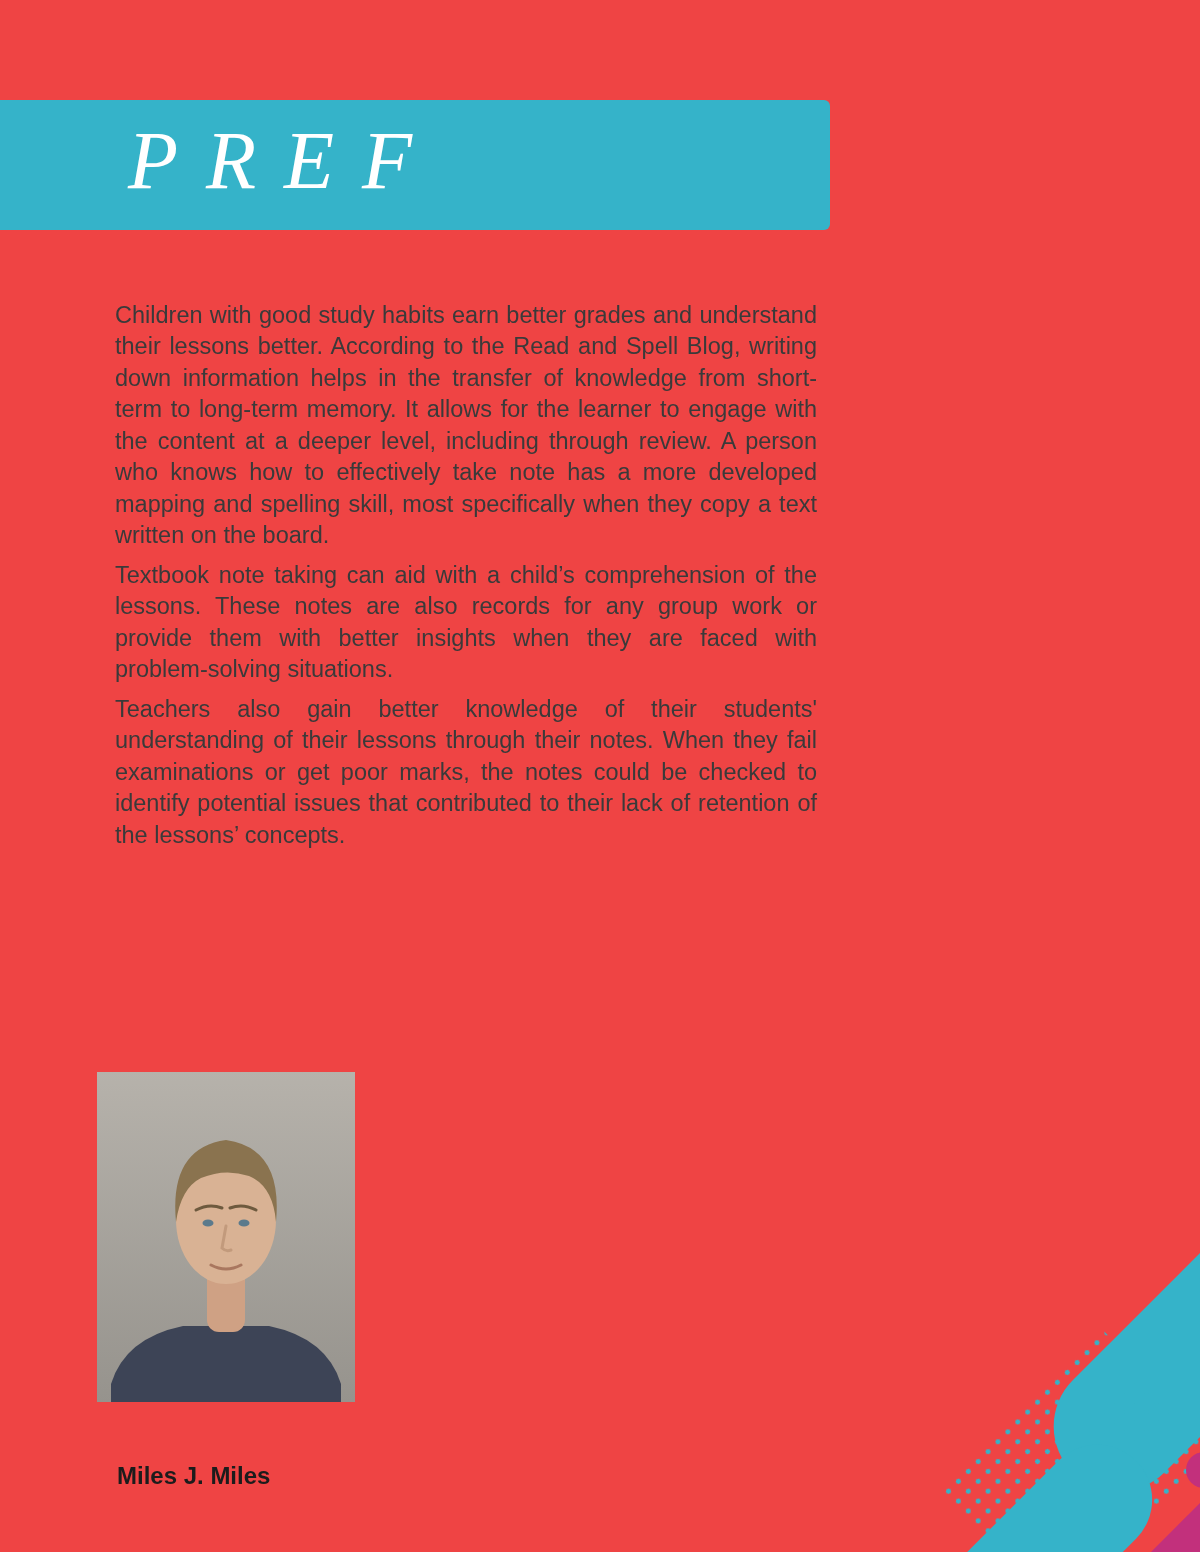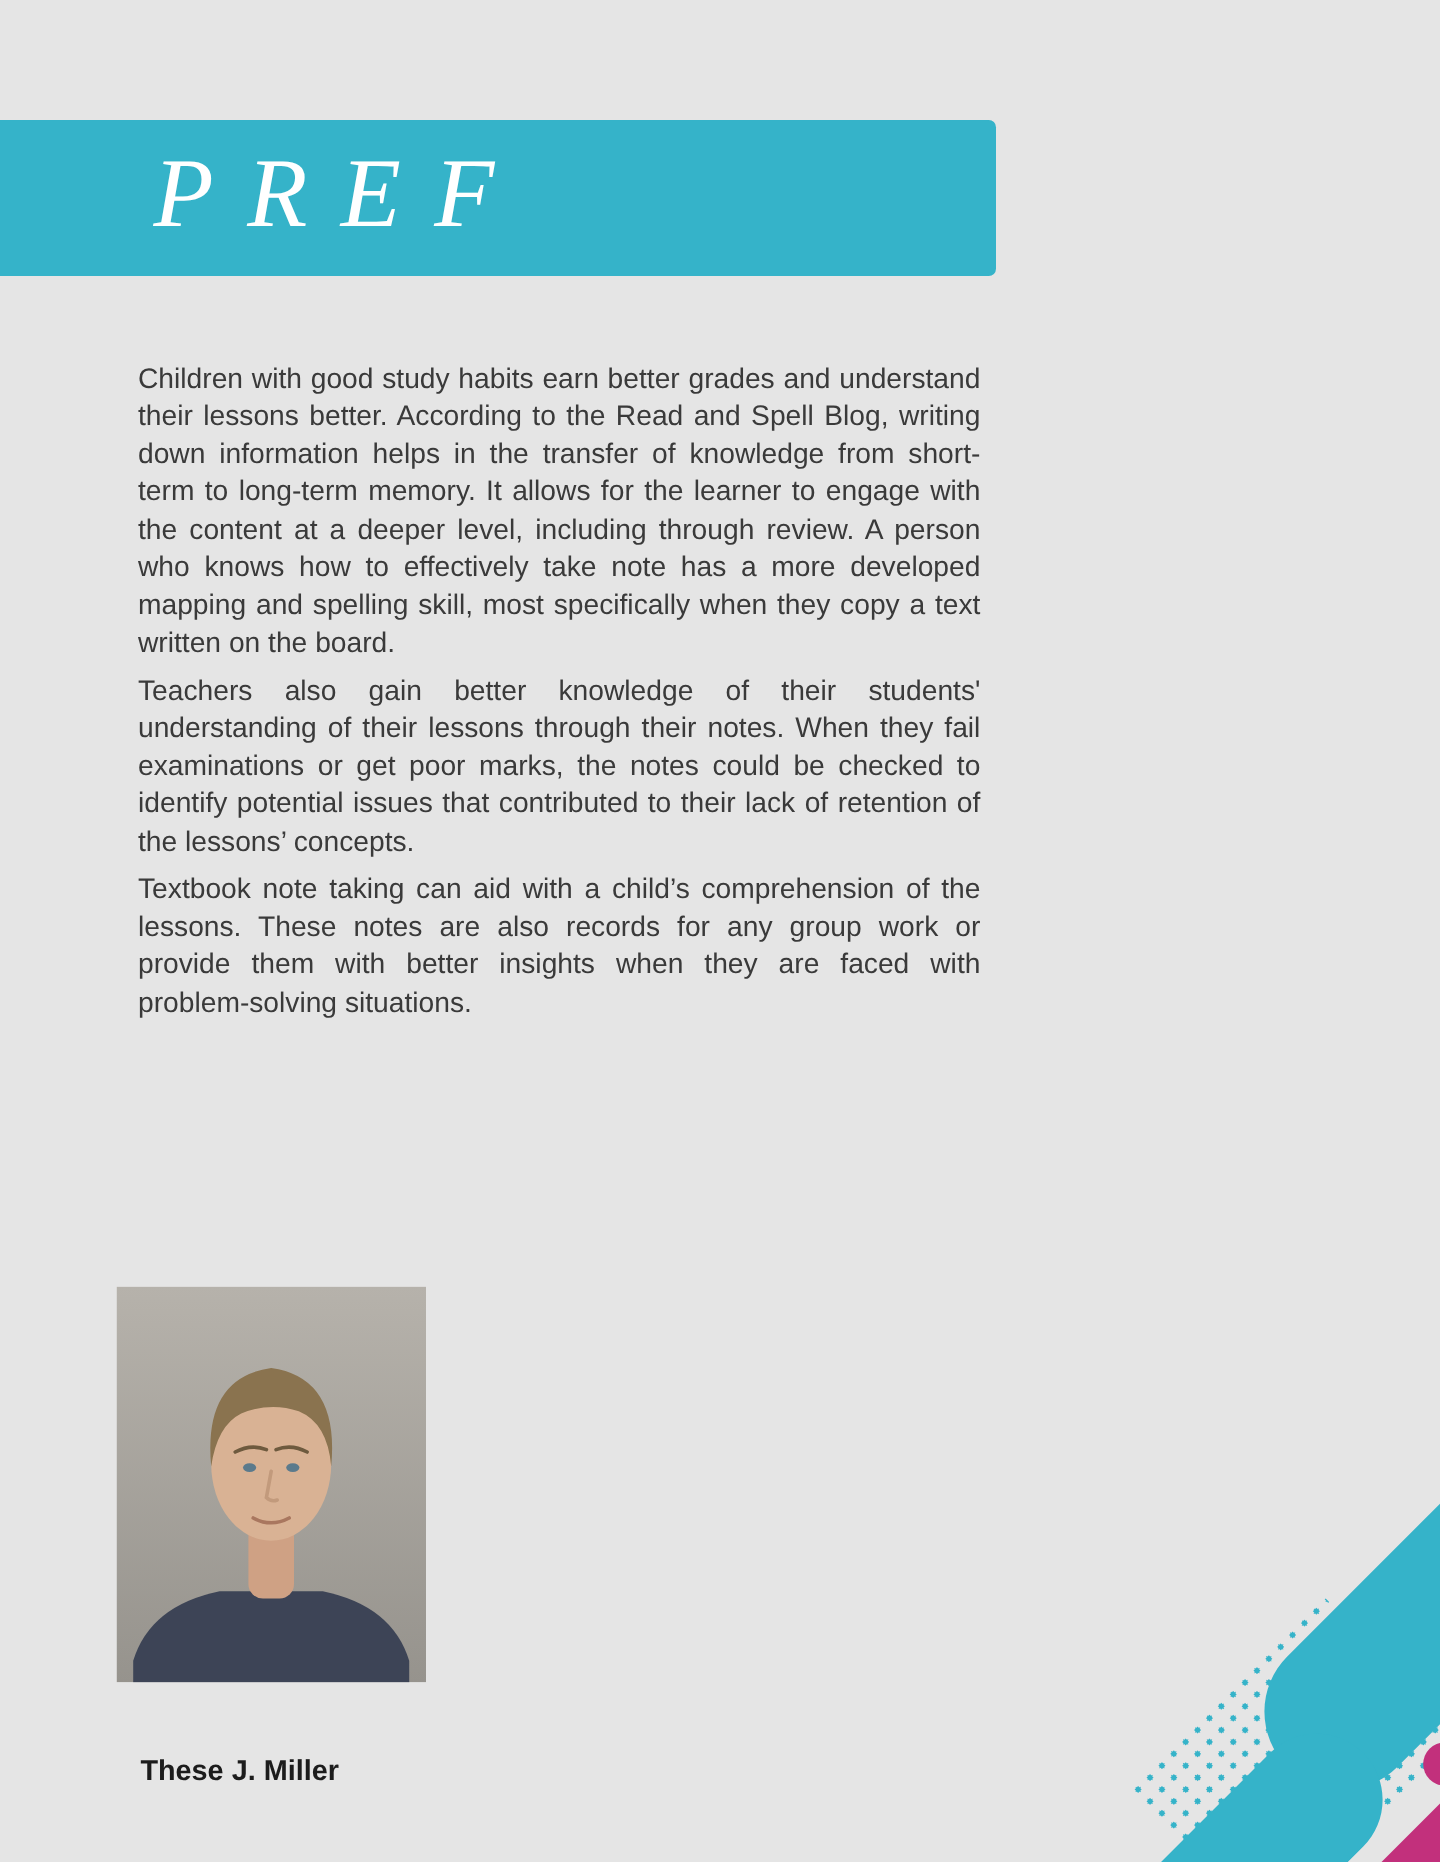--- a/index.html
+++ b/index.html
@@ -7,21 +7,21 @@
     padding: 0;
     background: #ffffff;
   }
   body {
     font-family: "Liberation Sans", sans-serif;
   }
   .page {
     position: relative;
     width: 1200px;
     height: 1552px;
-    background: #e5e5e5;
+    background: #ef4444;
     overflow: hidden;
   }
 
   
   .banner {
     position: absolute;
     left: 0;
     top: 100px;
     width: 830px;
     height: 130px;
@@ -131,22 +131,22 @@
 <body>
 
 <div class="page">
 
   <div class="banner">
     <div class="banner-title">PREF</div>
   </div>
 
   <div class="body-text">
     <p>Children with good study habits earn better grades and understand their lessons better. According to the Read and Spell Blog, writing down information helps in the transfer of knowledge from short-term to long-term memory. It allows for the learner to engage with the content at a deeper level, including through review. A person who knows how to effectively take note has a more developed mapping and spelling skill, most specifically when they copy a text written on the board.</p>
+    <p>Textbook note taking can aid with a child’s comprehension of the lessons. These notes are also records for any group work or provide them with better insights when they are faced with problem-solving situations.</p>
     <p>Teachers also gain better knowledge of their students' understanding of their lessons through their notes. When they fail examinations or get poor marks, the notes could be checked to identify potential issues that contributed to their lack of retention of the lessons’ concepts.</p>
-    <p>Textbook note taking can aid with a child’s comprehension of the lessons. These notes are also records for any group work or provide them with better insights when they are faced with problem-solving situations.</p>
   </div>
 
   <div class="portrait">
     <svg viewBox="0 0 258 330" width="258" height="330">
       <defs>
         <linearGradient id="bgGrad" x1="0" y1="0" x2="0" y2="1">
           <stop offset="0" stop-color="#b6b2ab"></stop>
           <stop offset="1" stop-color="#96938d"></stop>
         </linearGradient>
       </defs>
@@ -165,21 +165,21 @@
 
       <ellipse cx="111" cy="151" rx="5.5" ry="3.6" fill="#5b7a8c"></ellipse>
       <ellipse cx="147" cy="151" rx="5.5" ry="3.6" fill="#5b7a8c"></ellipse>
 
       <path d="M129,154 l-4,22 q4,4 9,2" stroke="#c29a7c" stroke-width="3" fill="none" stroke-linecap="round"></path>
 
       <path d="M114,193 q15,8 30,0" stroke="#a9775f" stroke-width="3" fill="none" stroke-linecap="round"></path>
     </svg>
   </div>
 
-  <div class="author-name">These J. Miller</div>
+  <div class="author-name">Miles J. Miles</div>
 
   <div class="pill pill-teal-1"></div>
   <div class="deco-dots"></div>
   <div class="pill pill-teal-2"></div>
   <div class="pill pill-magenta"></div>
   <div class="magenta-dot"></div>
 
 </div>
 
 </body></html>

